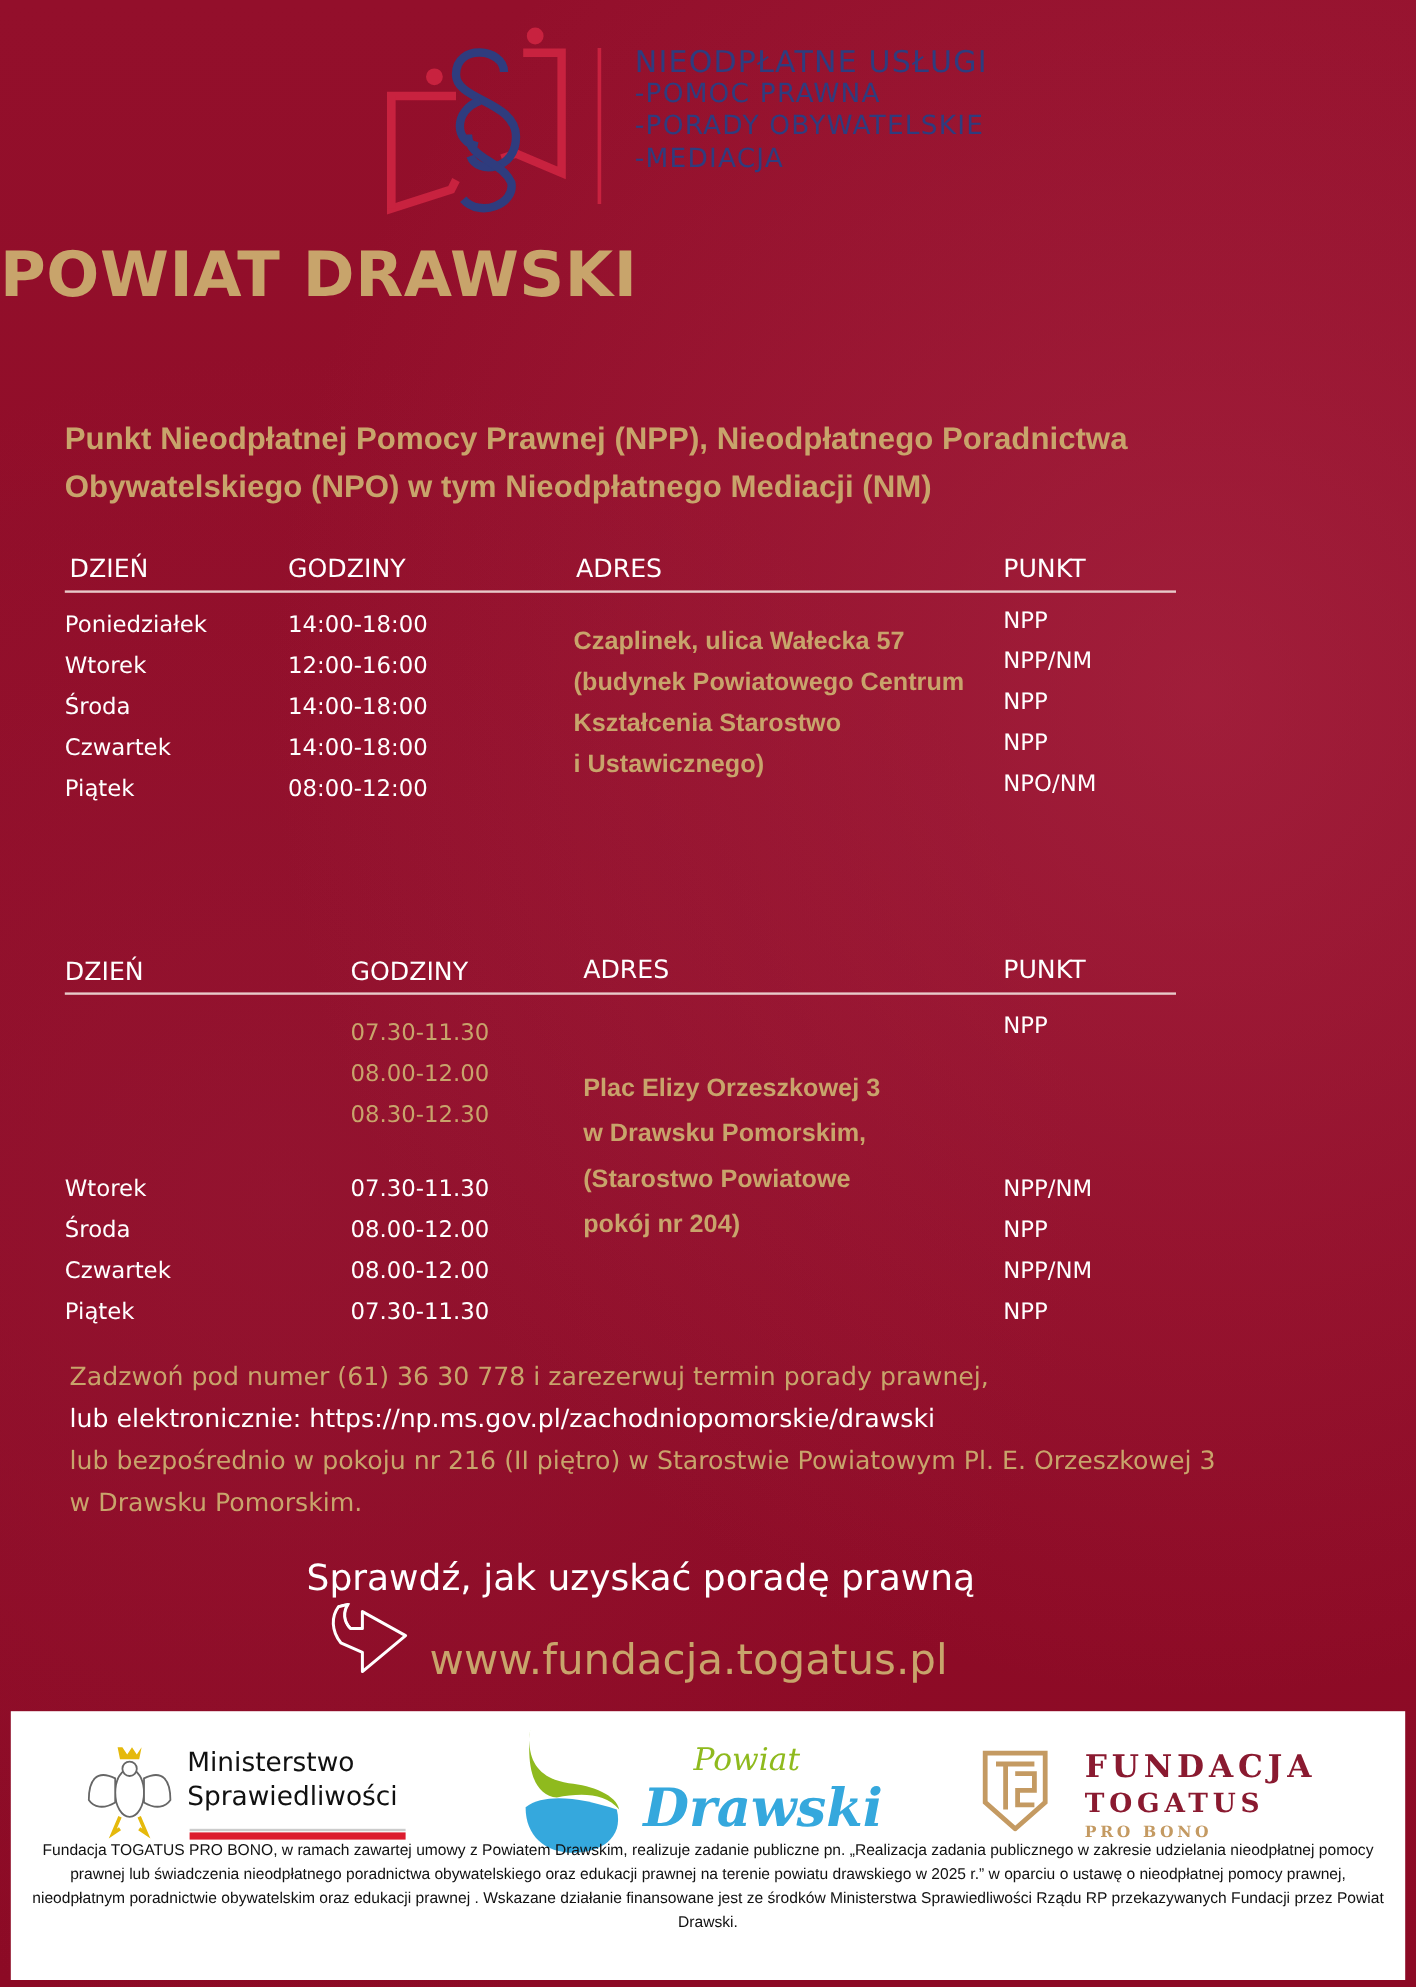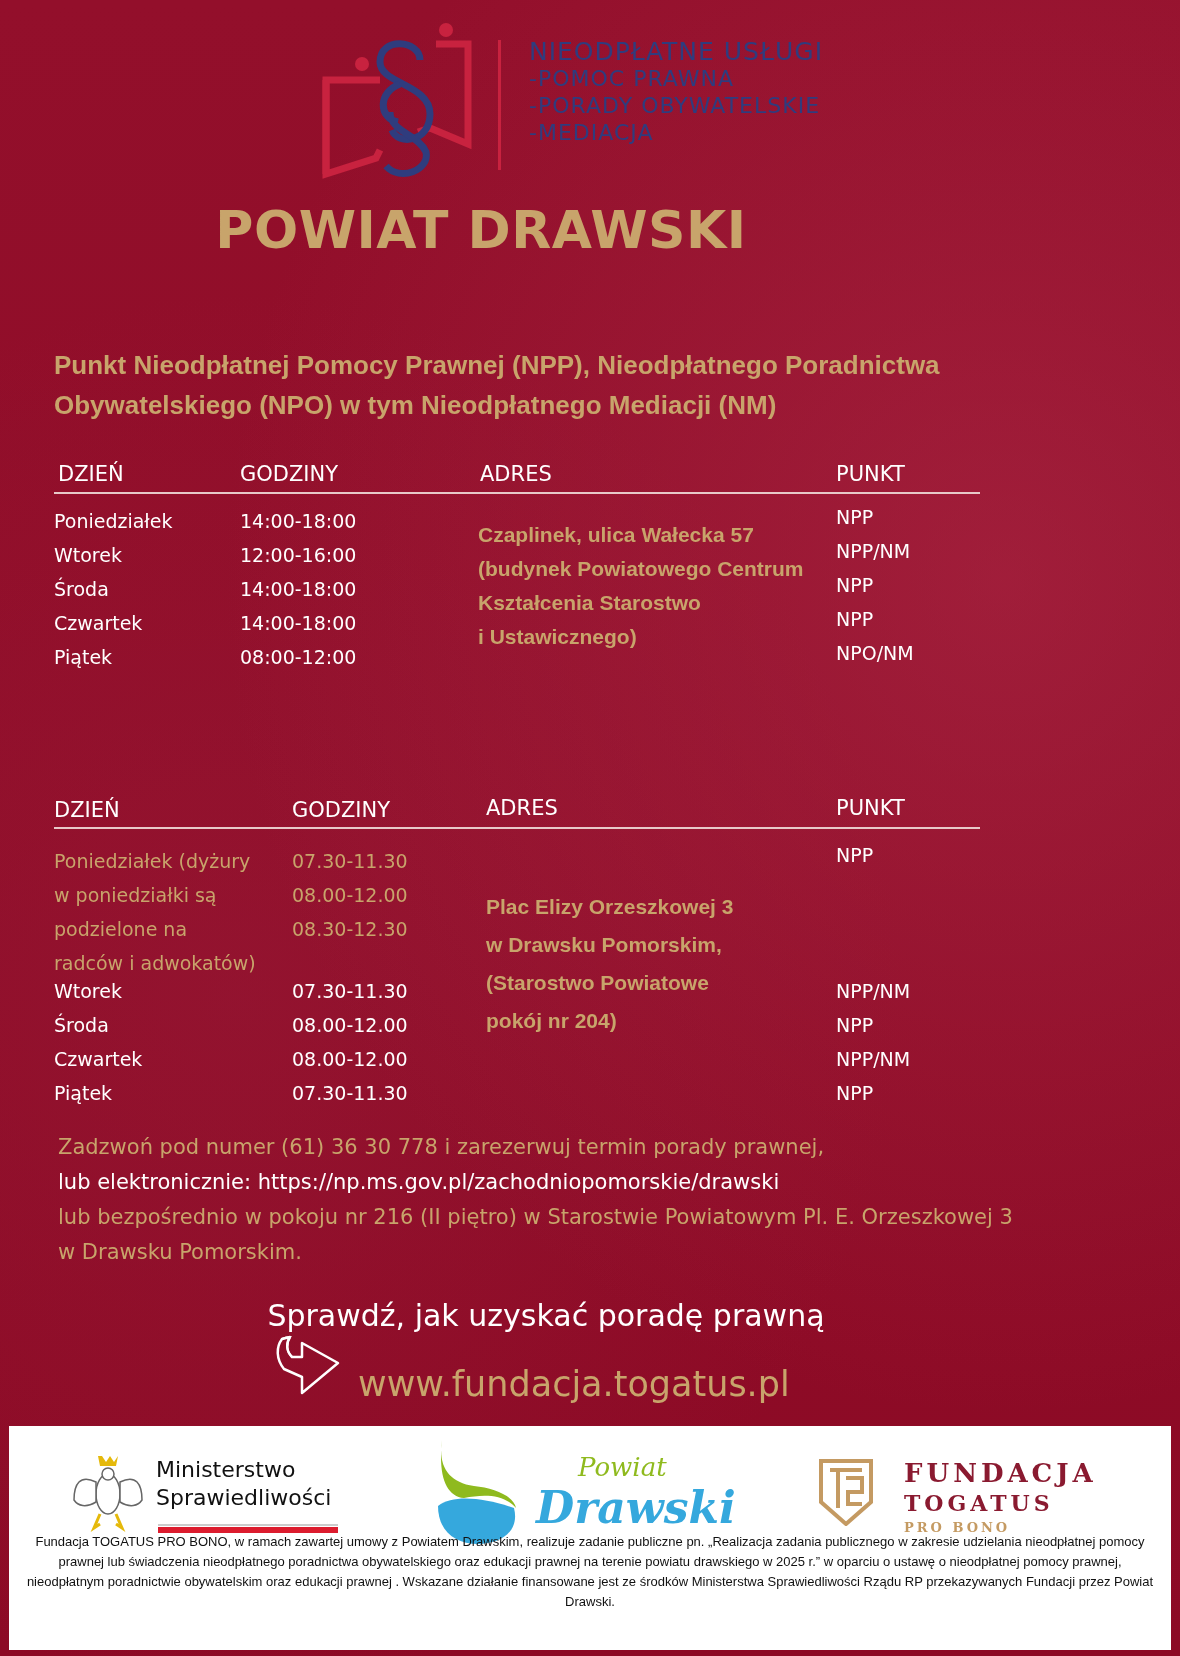--- a/index.html
+++ b/index.html
@@ -10,29 +10,29 @@
                       linear-gradient(180deg,#930f2b 0%,#8c0a25 100%);
     overflow:hidden; }
   .abs { position:absolute; }
   .gold { color:#c8a46b; }
   .white { color:#ffffff; }
   
   .logo-text { left:529px; top:38px; color:#2f3c7e; font-family:"DejaVu Sans", sans-serif; line-height:27px; letter-spacing:1px; }
   .logo-text .l1 { font-size:25px; }
   .logo-text .l2 { font-size:22px; }
   .logo-divider { left:498px; top:40px; width:3px; height:130px; background:#c8223f; }
-  .title { left:0; width:962px; top:200px; text-align:center; font-size:52px; font-weight:bold; color:#c8a46b; font-family:"DejaVu Sans", sans-serif; letter-spacing:0.5px; }
+  .title { left:0; width:962px; top:200px; text-align:left; font-size:52px; font-weight:bold; color:#c8a46b; font-family:"DejaVu Sans", sans-serif; letter-spacing:0.5px; }
   .section-h { font-family:"Liberation Sans", sans-serif; font-weight:bold; font-size:26px; line-height:40px; color:#c8a46b; }
   .th { font-family:"DejaVu Sans", sans-serif; font-size:21px; color:#fff; }
   .td { font-family:"DejaVu Sans", sans-serif; font-size:19px; color:#fff; }
   .td.gold { color:#c8a46b; }
   .addr { font-family:"Liberation Sans", sans-serif; font-weight:bold; font-size:21px; line-height:34px; color:#c8a46b; }
   .hr { height:2px; background:#e8c9c9; }
   .contact { font-family:"DejaVu Sans", sans-serif; font-size:21px; line-height:35px; left:58px; }
-  .cta { left:0; width:1068px; text-align:center; font-size:30px; color:#fff; font-family:"DejaVu Sans", sans-serif;margin-left:12px; }
+  .cta { left:0; width:1068px; text-align:center; font-size:30px; color:#fff; font-family:"DejaVu Sans", sans-serif; }
   .url { left:358px; top:1350px; font-size:35px; color:#c8a46b; font-family:"DejaVu Sans", sans-serif;margin-top:14px; }
   .footer { left:9px; top:1426px; width:1162px; height:224px; background:#fff; }
   .foot-text { left:20px; top:1532px; width:1140px; text-align:center; font-family:"Liberation Sans", sans-serif; font-size:13px; line-height:20px; color:#111; }
 </style>
 </head>
 <body>
 
 <div class="poster">
 
   <svg class="abs" style="left:318px;top:22px" width="170" height="160" viewBox="0 0 170 160">
@@ -100,26 +100,20 @@
     <div>i Ustawicznego)</div>
   </div>
 
 
   <div class="abs th" style="left:54px;top:798px">DZIEŃ</div>
   <div class="abs th" style="left:292px;top:798px">GODZINY</div>
   <div class="abs th" style="left:486px;top:796px">ADRES</div>
   <div class="abs th" style="left:836px;top:796px">PUNKT</div>
   <div class="abs hr" style="left:54px;top:827px;width:926px"></div>
 
-  <div class="abs td gold" style="left:54px;top:844px;line-height:34px">
-    <div>Poniedziałek (dyżury</div>
-    <div>w poniedziałki są</div>
-    <div>podzielone na</div>
-    <div>radców i adwokatów)</div>
-  </div>
   <div class="abs td gold" style="left:292px;top:844px;line-height:34px">
     <div>07.30-11.30</div>
     <div>08.00-12.00</div>
     <div>08.30-12.30</div>
   </div>
   <div class="abs td" style="left:836px;top:844px">NPP</div>
 
   <div>
     <div class="abs td" style="left:54px;top:980px">Wtorek</div>
     <div class="abs td" style="left:292px;top:980px">07.30-11.30</div>

